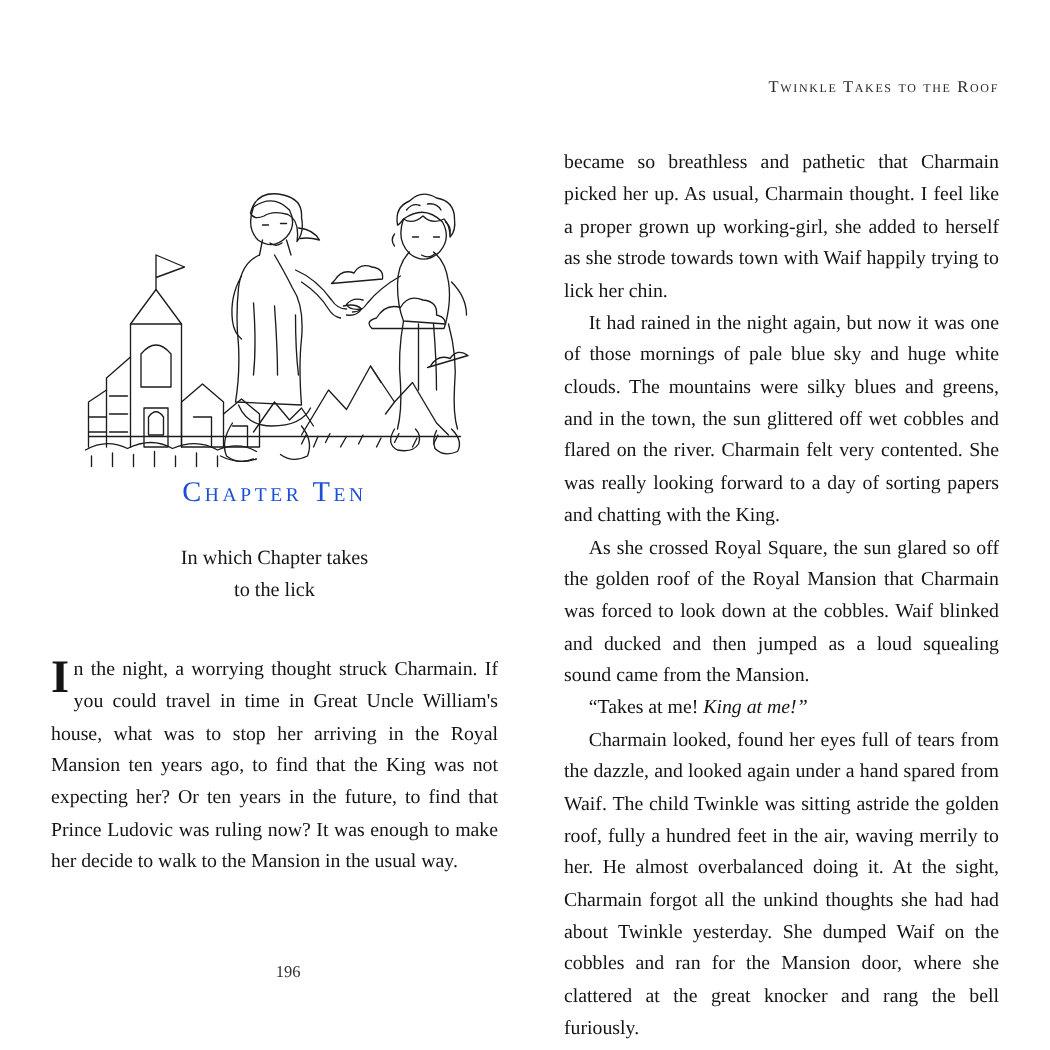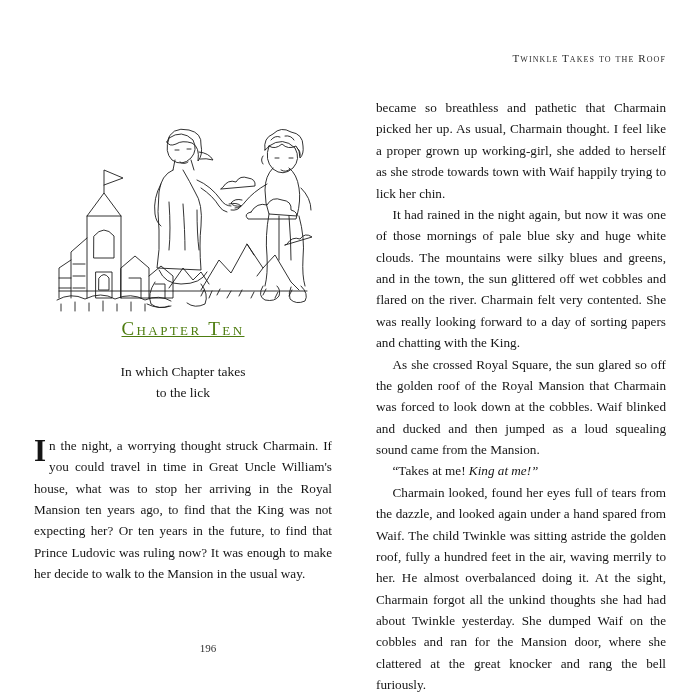--- a/index.html
+++ b/index.html
@@ -58,22 +58,21 @@
   }
   .illustration svg { display: block; }
 
   
   .chapter-title {
     text-align: center;
     font-variant: small-caps;
     font-size: 19px;
     letter-spacing: 2.4px;
     margin: 6px 0 22px 0;
-    color: #4d7c0f;
-    text-decoration: underline;
+    color: #1d4ed8;
   }
   .chapter-subtitle {
     text-align: center;
     font-size: 13.5px;
     line-height: 1.55;
     margin: 0 0 26px 0;
     color: #161616;
   }
 
   
@@ -105,21 +104,21 @@
     padding: 2px 3px 0 0;
     margin-top: 1px;
   }
   .folio {
     position: absolute;
     bottom: 6px;
     width: 100%;
     text-align: center;
     font-size: 11px;
     color: #333;
-    left: 16px;
+    left: 0;
   }
   .page-left .folio { padding-right: 18px; }
   .page-right .folio { padding-left: 26px; }
   em { font-style: italic; }
 </style>
 </head>
 <body>
 
 <div class="spread">
 

